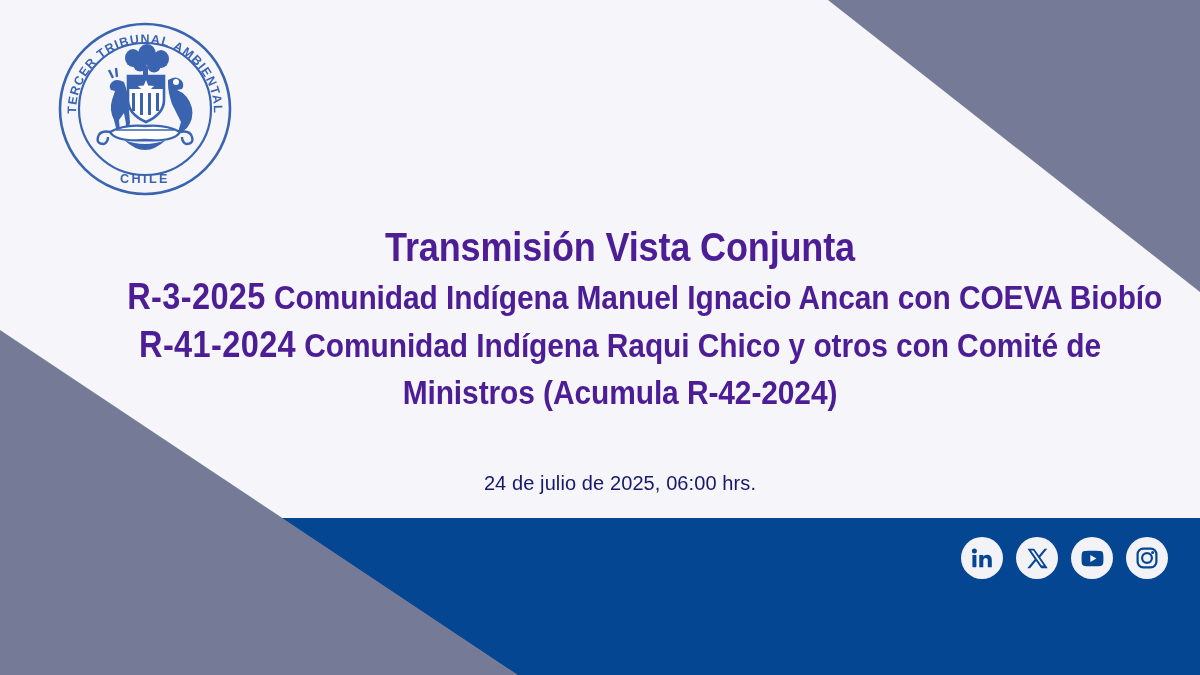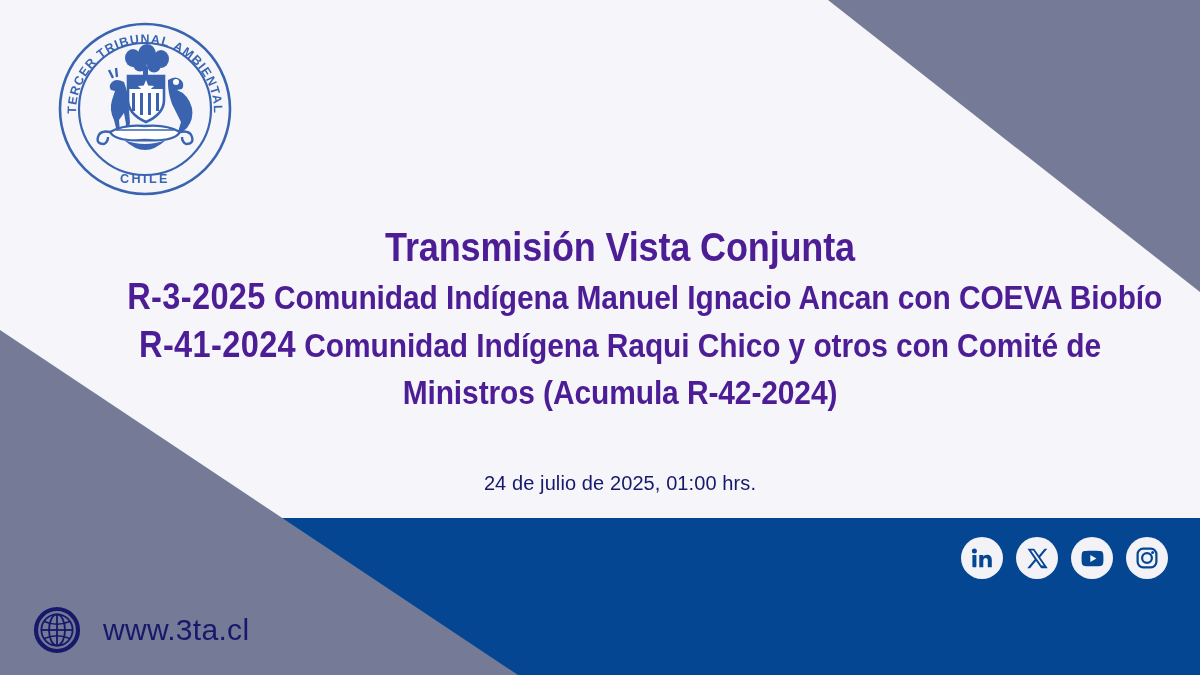--- a/index.html
+++ b/index.html
@@ -197,21 +197,21 @@
       <span class="case-id">R-3-2025</span>
       <span>Comunidad Indígena Manuel Ignacio Ancan con COEVA Biobío</span>
     </div>
 
     <div class="line-case wrapline">
       <span class="case-id">R-41-2024</span>
       <span>Comunidad Indígena Raqui Chico y otros con Comité de Ministros (Acumula R-42-2024)</span>
     </div>
   </div>
 
-  <div id="date-line">24 de julio de 2025, 01:00 hrs.</div>
+  <div id="date-line">24 de julio de 2025, 06:00 hrs.</div>
 
   <div id="social-row">
 
     <div class="social-btn">
       <svg width="24" height="24" viewBox="0 0 24 24" fill="#044692" aria-hidden="true">
         <rect x="2.4" y="9" width="4" height="12.2" rx="0.6"></rect>
         <circle cx="4.4" cy="5" r="2.5"></circle>
         <path d="M9.4 9h3.9v1.8c.7-1.2 2-2.1 3.9-2.1 3 0 4.6 1.9 4.6 5.4v7.1h-4v-6.4c0-1.7-.6-2.7-2-2.7-1.3 0-2.1.9-2.4 1.8-.1.3-.1.7-.1 1.1v6.2h-4c0-11 0-12.2 0-12.2z"></path>
       </svg>
     </div>
@@ -230,26 +230,14 @@
 
     <div class="social-btn">
       <svg width="24" height="24" viewBox="0 0 24 24" aria-hidden="true">
         <rect x="2.6" y="2.6" width="18.8" height="18.8" rx="5.6" fill="none" stroke="#044692" stroke-width="2.2"></rect>
         <circle cx="12" cy="12" r="4.9" fill="none" stroke="#044692" stroke-width="2.2"></circle>
         <circle cx="17.6" cy="6.5" r="1.5" fill="#044692"></circle>
       </svg>
     </div>
   </div>
 
-  <div id="website-row">
-    <svg width="48" height="48" viewBox="0 0 48 48" aria-hidden="true">
-      <circle cx="24" cy="24" r="21" fill="none" stroke="#16196b" stroke-width="4.2"></circle>
-      <circle cx="24" cy="24" r="15.6" fill="none" stroke="#16196b" stroke-width="1.8"></circle>
-      <line x1="24" y1="8.4" x2="24" y2="39.6" stroke="#16196b" stroke-width="1.8"></line>
-      <line x1="8.4" y1="24" x2="39.6" y2="24" stroke="#16196b" stroke-width="1.8"></line>
-      <ellipse cx="24" cy="24" rx="8" ry="15.6" fill="none" stroke="#16196b" stroke-width="1.8"></ellipse>
-      <path d="M11.2 15.5 Q 24 21 36.8 15.5" fill="none" stroke="#16196b" stroke-width="1.6"></path>
-      <path d="M11.2 32.5 Q 24 27 36.8 32.5" fill="none" stroke="#16196b" stroke-width="1.6"></path>
-    </svg>
-    <span id="website-text">www.3ta.cl</span>
-  </div>
 
 </div>
 
 </body></html>

